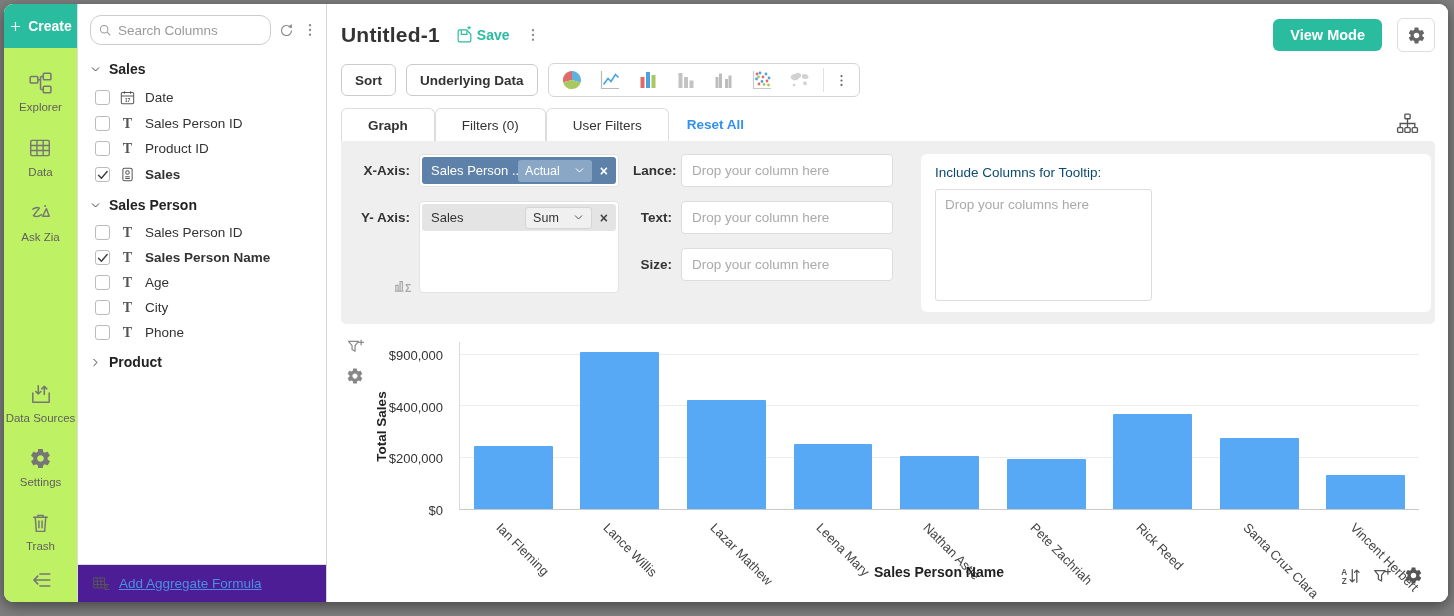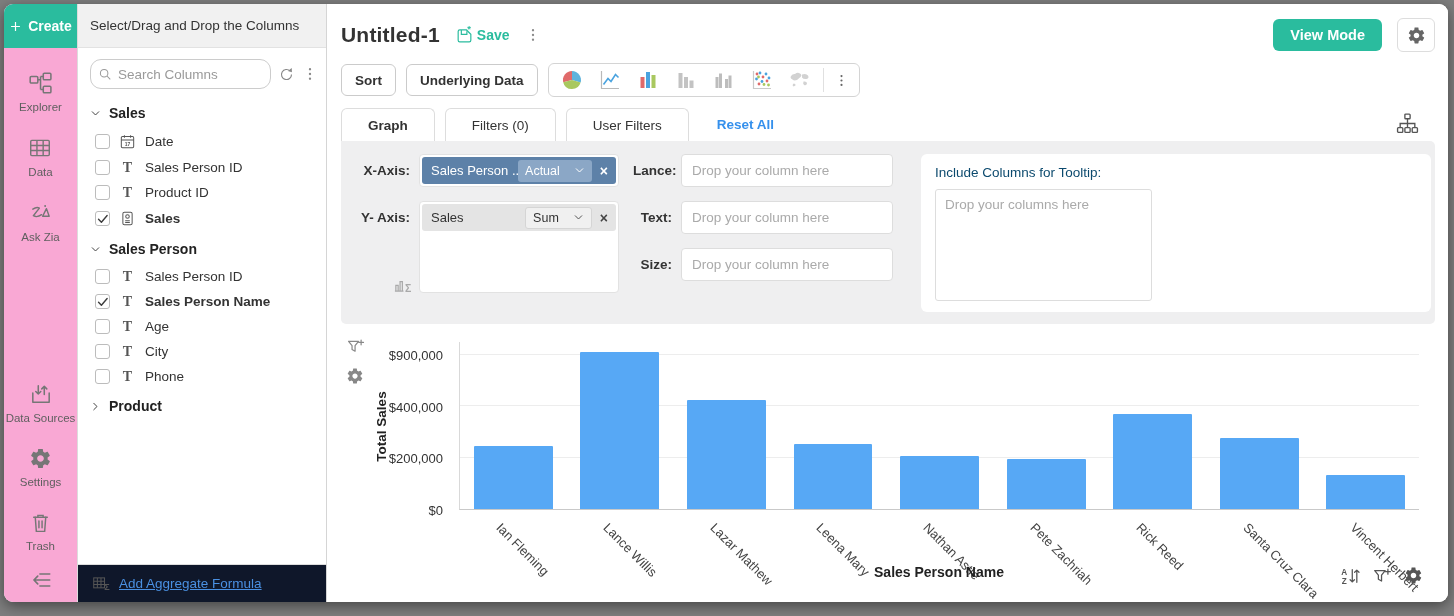--- a/index.html
+++ b/index.html
@@ -3,21 +3,21 @@
 <meta charset="utf-8">
 <style>
   * { box-sizing: border-box; margin: 0; padding: 0; }
   html,body { width:1454px; height:616px; background:#7e7e7e; font-family:"Liberation Sans", sans-serif; overflow:hidden; }
   .window { position:absolute; left:4px; top:4px; right:6px; bottom:14px; background:#fff; border-radius:9px;
             overflow:hidden; display:flex; box-shadow:0 4px 14px rgba(0,0,0,.45); }
   svg.ic { display:block; }
   .defs { position:absolute; width:0; height:0; overflow:hidden; }
 
   
-  .rail { width:74px; background:#f9a8d4; border-right:1px solid #dcdcdc; display:flex; flex-direction:column; align-items:center; flex:none; }
+  .rail { width:74px; background:#bef264; border-right:1px solid #dcdcdc; display:flex; flex-direction:column; align-items:center; flex:none; }
   .create { width:100%; height:44px; background:var(--teal); color:#fff; display:flex; align-items:center; justify-content:center;
             gap:6px; font-size:14px; font-weight:bold; cursor:pointer; }
   .rail-item { margin-top:23px; display:flex; flex-direction:column; align-items:center; gap:6px; color:#5f5f5f;
                font-size:11.5px; cursor:pointer; }
   .rail-item svg { color:#767676; }
   .rail-spacer { flex:1; }
   .rail-collapse { margin:16px 0 10px; color:#767676; cursor:pointer; }
 
   
   .columns { width:249px; background:#fff; border-right:1px solid #d5d5d5; display:flex; flex-direction:column; flex:none; }
@@ -32,21 +32,21 @@
   .mini-btn { color:#888; cursor:pointer; display:flex; }
   .col-list { flex:1; overflow:hidden; padding-top:2px; }
   .group-header { display:flex; align-items:center; gap:8px; padding:9px 12px 7px; font-weight:bold; font-size:14px; color:#222; cursor:pointer; }
   .group-header svg { color:#444; }
   .col-item { display:flex; align-items:center; gap:9px; padding:5px 12px 5px 17px; font-size:13.5px; color:#333; cursor:pointer; }
   .cbx { width:15px; height:15px; border:1.5px solid #bcbcbc; border-radius:3px; background:#fff; position:relative; flex:none; }
   .cbx svg { position:absolute; left:0px; top:0px; color:#3c3c3c; }
   .type-ico { width:17px; display:flex; justify-content:center; color:#555; flex:none; }
   .t-ico { font-family:"Liberation Serif", serif; font-weight:bold; font-size:14px; color:#555; line-height:1; }
   .col-item .lbl.checked { font-weight:bold; }
-  .col-footer { height:38px; flex:none; background:#0f172a; border-top:1px solid #ddd; display:flex; align-items:center;
+  .col-footer { height:38px; flex:none; background:#4c1d95; border-top:1px solid #ddd; display:flex; align-items:center;
                 gap:8px; padding:0 14px; }
   .col-footer svg { color:#555; }
   .col-footer a { color:#4a90e2; font-size:13.5px; text-decoration:underline; cursor:pointer; }
 
   
   .main { flex:1; min-width:0; display:flex; flex-direction:column; padding:10px 13px 6px 10px; background:#fff; }
   .title-row { display:flex; align-items:center; gap:15px; padding-left:4px; height:42px; flex:none; }
   .title-row h1 { font-size:21px; color:#333; letter-spacing:.2px; }
   .save-btn { display:flex; align-items:center; gap:3px; color:var(--teal); font-size:14px; font-weight:bold; cursor:pointer; }
   .kebab { color:#8a8a8a; cursor:pointer; display:flex; }
@@ -58,21 +58,21 @@
 
   .toolbar-row { display:flex; align-items:center; gap:10px; margin-top:7px; padding-left:4px; height:34px; flex:none; }
   .tb-btn { height:32px; padding:0 13px; border:1px solid #cbcbcb; border-radius:6px; background:#fff; font-size:13.5px;
             font-weight:600; color:#333; font-family:inherit; cursor:pointer; }
   .chart-group { height:34px; border:1px solid #d4d4d4; border-radius:6px; display:flex; align-items:center; padding:0 4px; }
   .ct-icon { width:26px; height:24px; margin:0 6px; cursor:pointer; }
   .ct-div { width:1px; height:24px; background:#e0e0e0; margin:0 4px; }
 
   .tabs-row { display:flex; align-items:flex-end; margin-top:10px; padding-left:4px; height:34px; flex:none; }
   .tab { height:33px; padding:0 26px; display:flex; align-items:center; background:#fff; border:1px solid #ddd;
-         border-bottom:none; border-radius:6px 6px 0 0; margin-right:10px; font-size:13.5px; color:#333; cursor:pointer; }
+         border-bottom:none; border-radius:6px 6px 0 0; margin-right:0; font-size:13.5px; color:#333; cursor:pointer; }
   .tab.active { font-weight:bold; }
   .reset-link { margin:0 0 9px 18px; color:#3590ec; font-size:13.5px; font-weight:bold; cursor:pointer; }
   .sitemap { color:#555; margin:0 16px 6px 0; cursor:pointer; }
 
   .config { margin-left:4px; background:#efeff0; border-radius:0 5px 5px 5px; padding:13px 4px 12px 0; display:flex; flex:none; }
   .cfg-left { width:292px; position:relative; flex:none; }
   .cfg-row { display:flex; margin-bottom:14px; }
   .cfg-row > label { width:78px; text-align:right; font-weight:bold; font-size:13.5px; color:#333; padding:9px 9px 0 0; flex:none; }
   .axis-box { width:200px; background:#fff; border:1px solid #e2e2e2; border-radius:4px; padding:2px; }
   .axis-box.tall { height:92px; }
@@ -362,21 +362,20 @@
       <span>Trash</span>
     </div>
     <div class="rail-collapse">
       <svg class="ic" width="24" height="24">
           <use href="#i-collapse"></use>
         </svg>
     </div>
   </nav>
 
   <aside class="columns">
-    <div class="col-header">Select/Drag and Drop the Columns</div>
     <div class="search-row">
       <div class="search-wrap">
         <svg class="ic" width="15" height="15">
             <use href="#i-magnifier"></use>
           </svg>
         <input type="text" placeholder="Search Columns" style="">
       </div>
       <span class="mini-btn">
         <svg class="ic" width="17" height="17">
             <use href="#i-refresh"></use>

